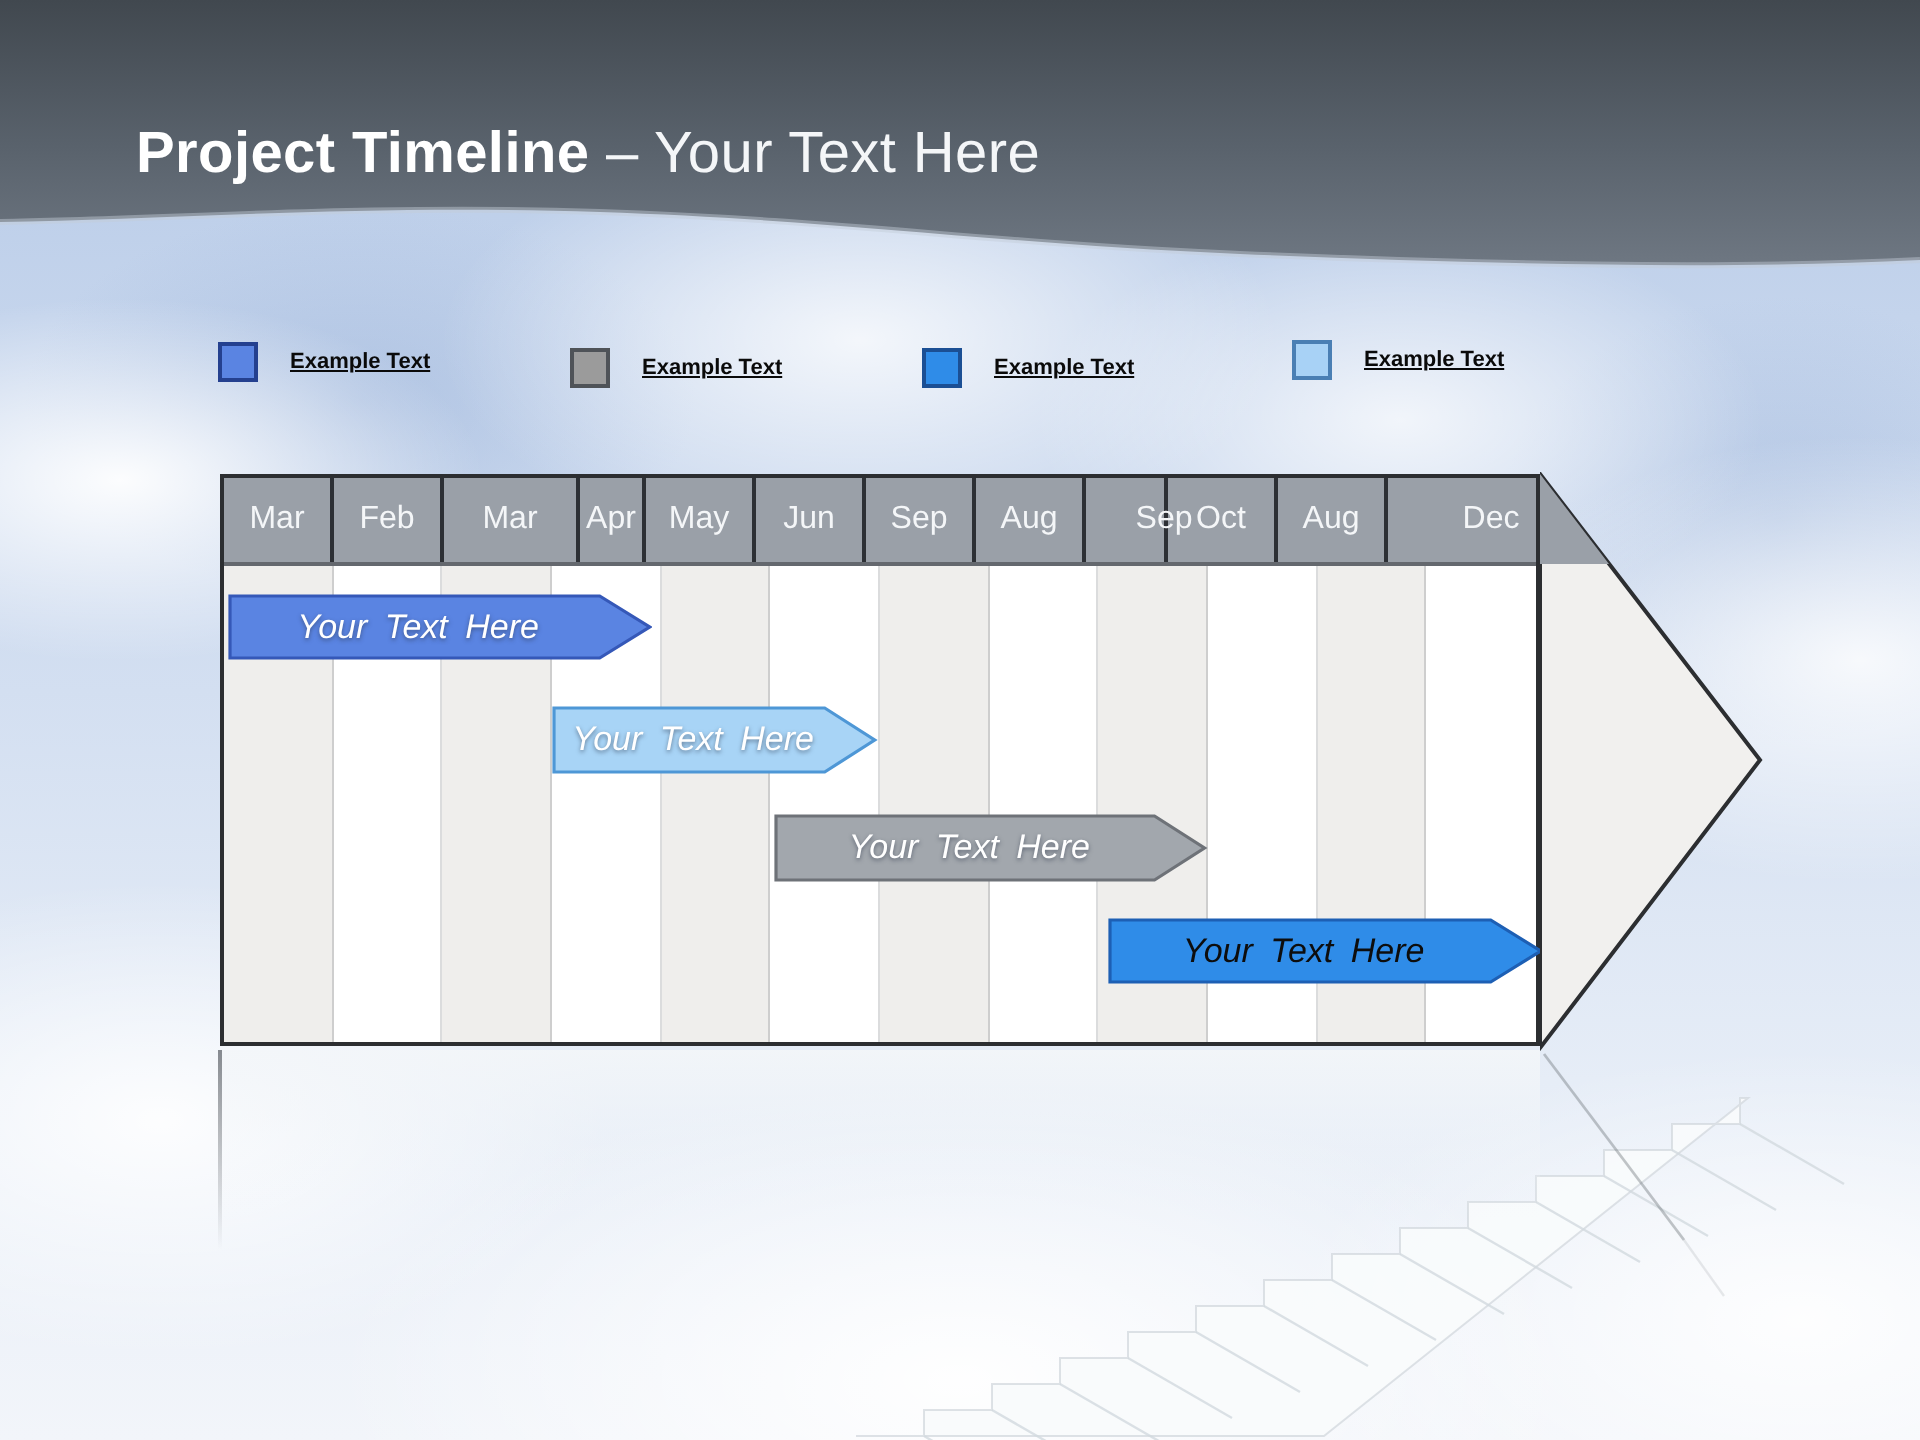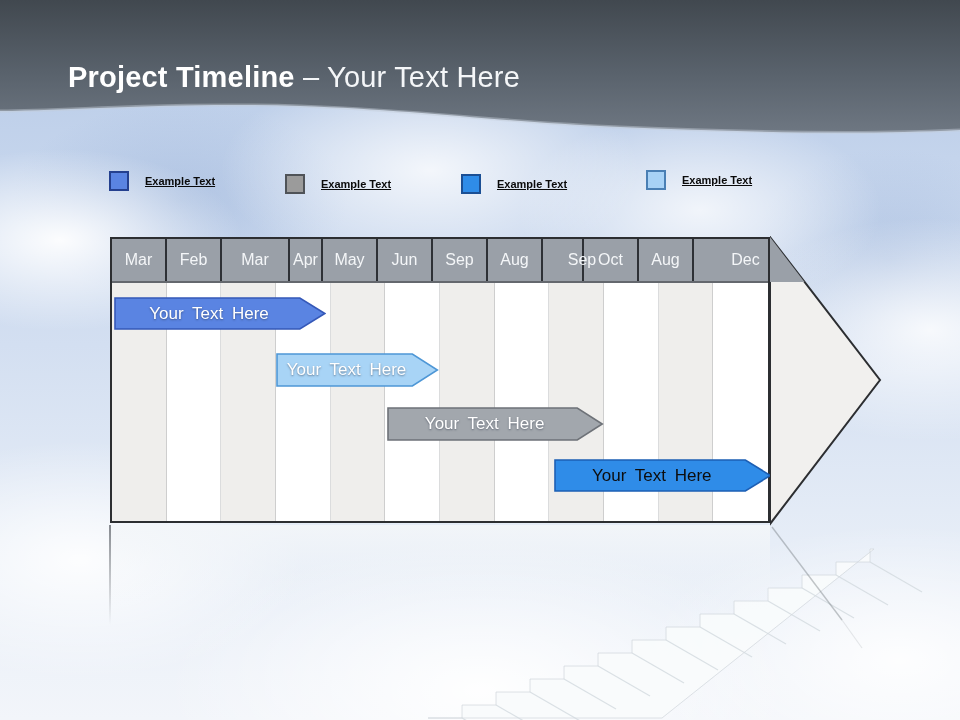--- a/index.html
+++ b/index.html
@@ -38,21 +38,21 @@
   
   .tl{position:absolute;left:110px;top:237px;width:660px;height:286px;border:2px solid #2c2e31;box-sizing:border-box;background:#ffffff;}
   .tl-cols{position:absolute;left:0;top:0;width:100%;height:100%;display:flex;}
   .col{height:100%;box-sizing:border-box;border-right:1px solid rgba(90,95,100,.22);}
   .col:last-child{border-right:none;}
   .tl-months{position:absolute;left:0;top:0;width:100%;height:44px;display:flex;border-bottom:2px solid #64686e;box-sizing:border-box;background:#9aa0a8;}
   .mcell{height:100%;box-sizing:border-box;border-right:2px solid #2d3035;display:flex;align-items:center;justify-content:center;
          color:#f4f6f8;font-size:16px;}
   .mcell:last-child{border-right:none;padding-left:48px;}
   .tl-bars{position:absolute;left:0;top:0;width:100%;height:100%;}
-  .bar{position:absolute;}
+  .bar{position:absolute;font-style:italic;}
   .bar svg{position:absolute;left:0;top:0;display:block;}
   .bar-label{position:absolute;left:0;top:0;right:22px;bottom:0;display:flex;align-items:center;justify-content:center;
              font-size:17px;word-spacing:4px;white-space:nowrap;}
   .bar-label.lt{color:#ffffff;text-shadow:0 1px 2px rgba(40,50,70,.55);}
   .bar-label.dk{color:#0d0d0d;}
 
   .arrowhead{position:absolute;left:770px;top:236px;}
 
   
   .refl{position:absolute;left:110px;top:525px;width:660px;height:85px;

